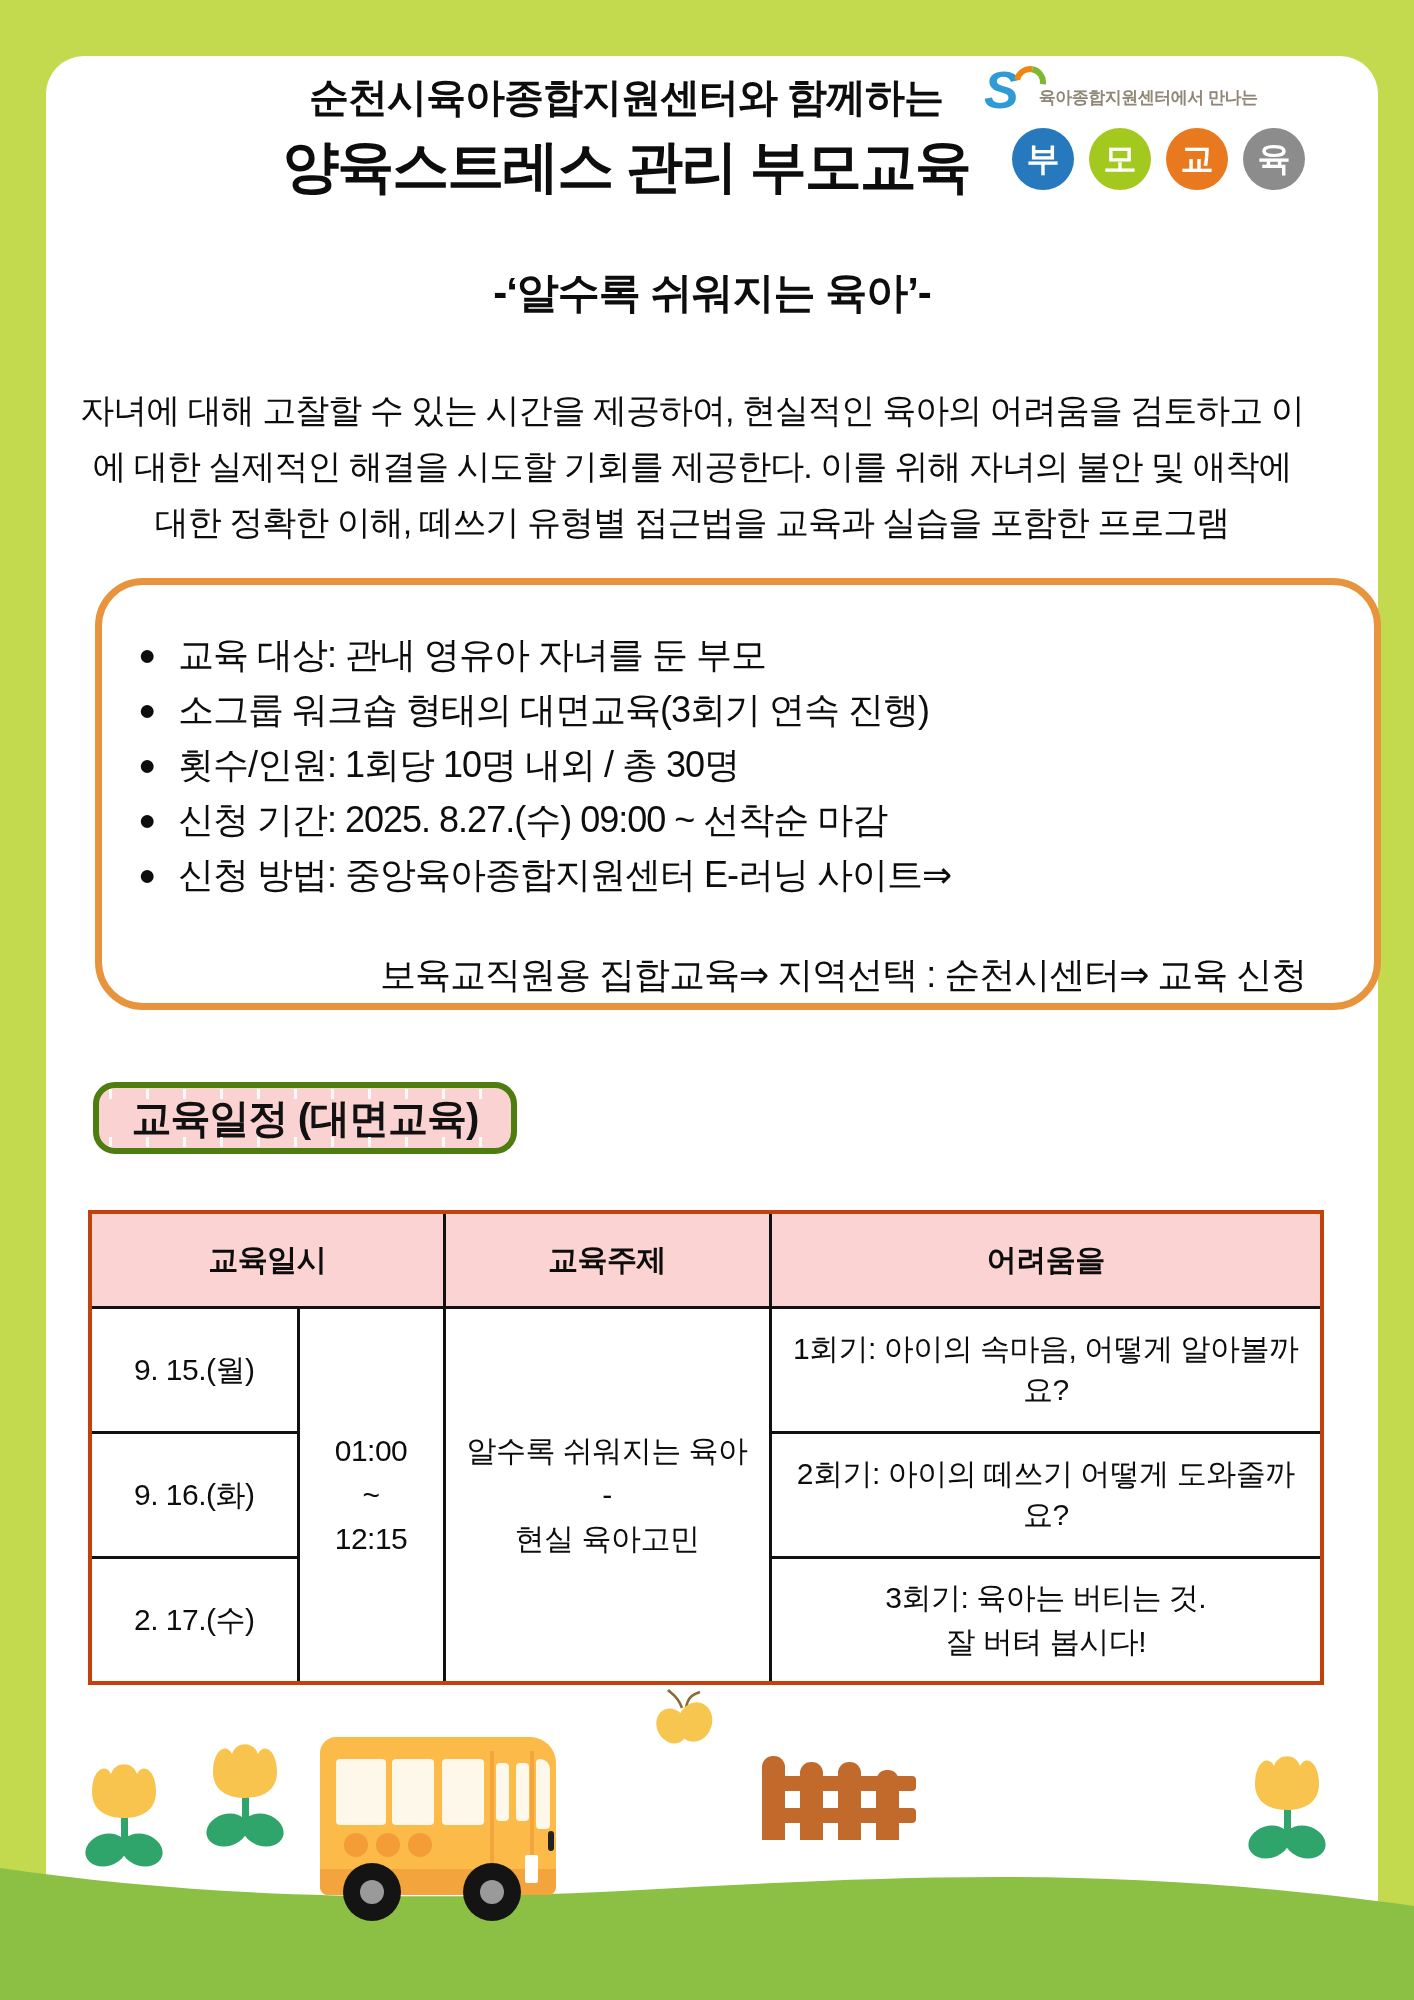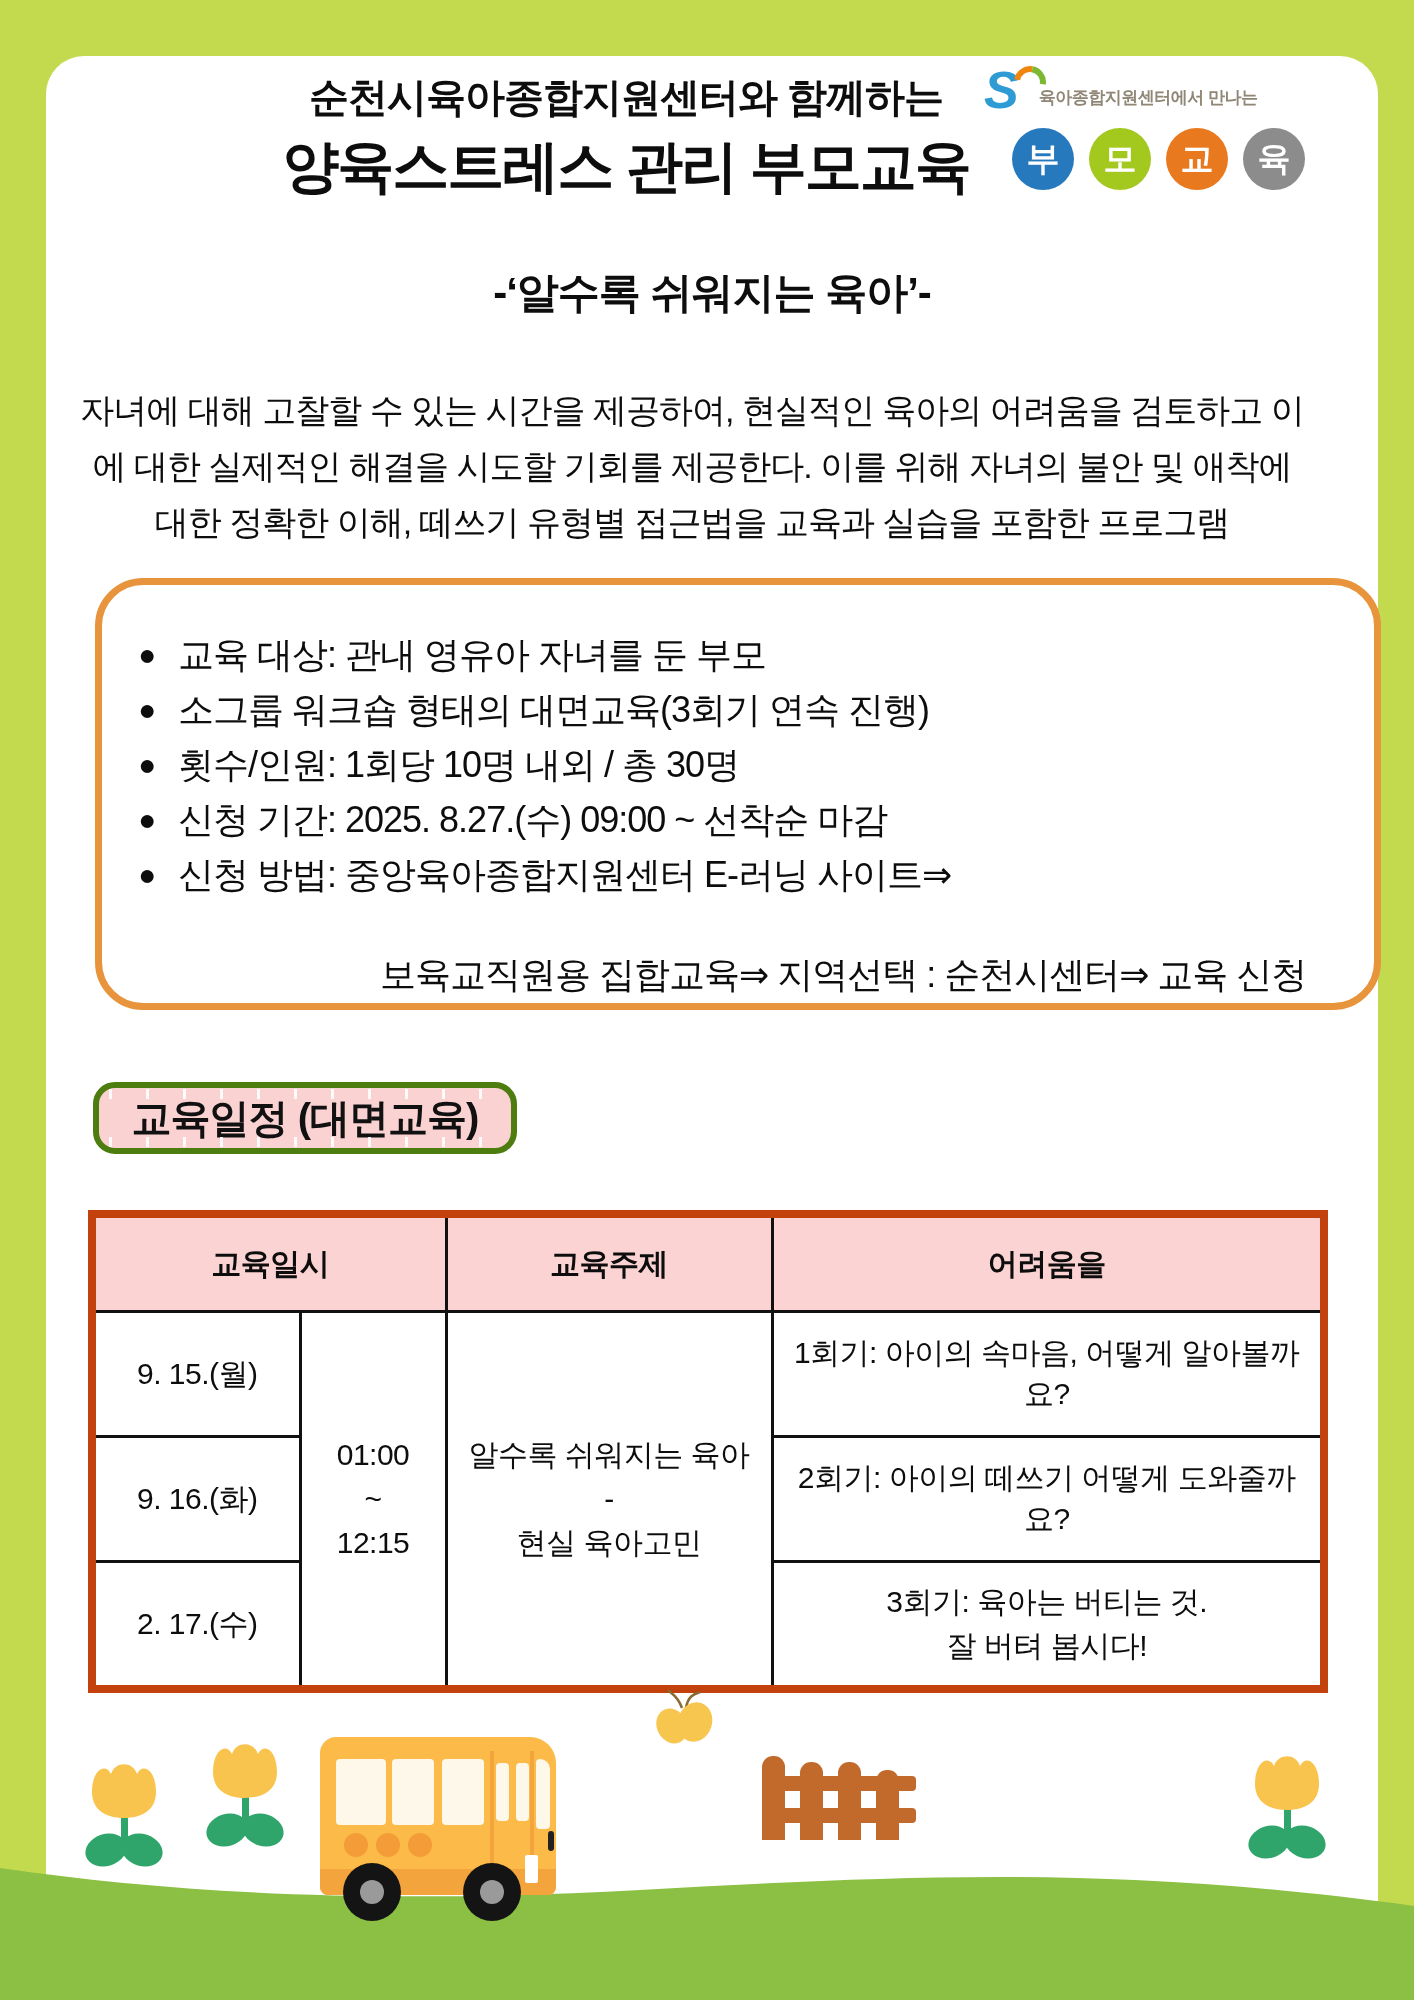--- a/index.html
+++ b/index.html
@@ -34,21 +34,21 @@
 
   
   .badge{position:absolute;left:47px;top:1026px;width:412px;height:60px;background:#fad2d2;border:6px solid #4d7c0f;border-radius:22px;display:flex;align-items:center;justify-content:center;}
   .badge-label{font-size:40px;font-weight:700;color:#111;letter-spacing:-1px;}
   .badge-ticks{position:absolute;left:10px;right:10px;height:10px;background:repeating-linear-gradient(90deg,rgba(255,255,255,0.9) 0 3px,transparent 3px 37px);}
   .ticks-top{top:1px;} .ticks-bottom{bottom:1px;}
 
   
   table.schedule{position:absolute;left:42px;top:1154px;border-collapse:collapse;table-layout:fixed;}
   table.schedule th,table.schedule td{border:3px solid #111;text-align:center;vertical-align:middle;color:#0d0d0d;padding:0 6px;}
-  table.schedule{border:8px solid #c2410c;}
+  table.schedule{border:4px solid #c2410c;}
   table.schedule th{background:#fbd3d3;height:92px;font-size:30px;font-weight:600;letter-spacing:-0.5px;}
   table.schedule td{height:122px;font-size:30px;letter-spacing:-0.5px;}
   .cell-line{display:block;line-height:44px;}
   .content-cell{font-size:29px;}
 
   
   .hill{position:absolute;left:0;top:1850px;width:1414px;height:150px;z-index:2;}
   .sprite{position:absolute;z-index:3;}
 
   

